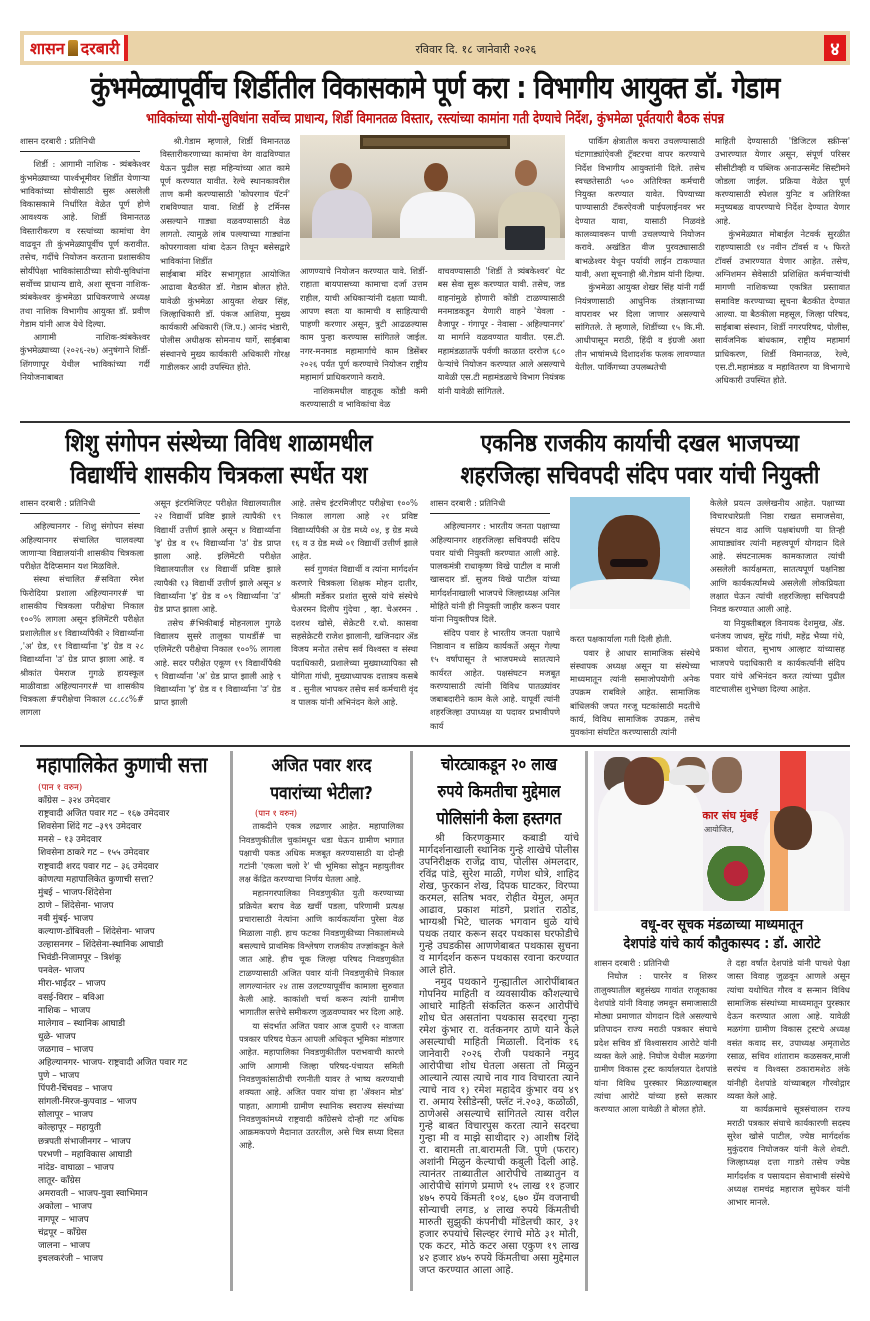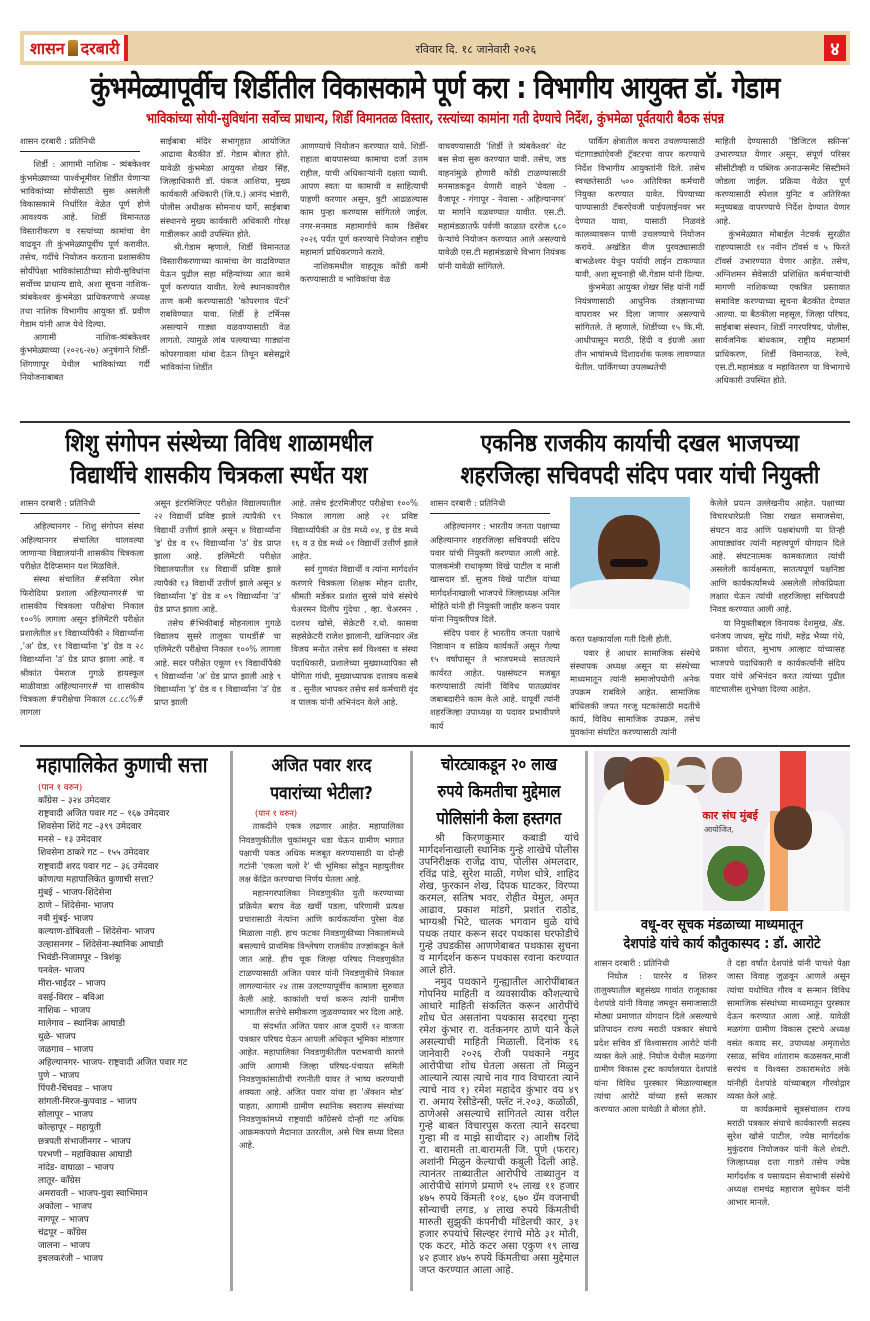--- a/index.html
+++ b/index.html
@@ -46,24 +46,24 @@
   <div class="h1">कुंभमेळ्यापूर्वीच शिर्डीतील विकासकामे पूर्ण करा : विभागीय आयुक्त डॉ. गेडाम</div>
   <div class="sub">भाविकांच्या सोयी-सुविधांना सर्वोच्च प्राधान्य, शिर्डी विमानतळ विस्तार, रस्त्यांच्या कामांना गती देण्याचे निर्देश, कुंभमेळा पूर्वतयारी बैठक संपन्न</div>
 
   <div class="cols" style="margin-top:6px;height:282px">
     <div class="col" style="width:130px">
       <div class="byline">शासन दरबारी : प्रतिनिधी</div>
       <p>शिर्डी : आगामी नाशिक - त्र्यंबकेश्वर कुंभमेळ्याच्या पार्श्वभूमीवर शिर्डीत येणाऱ्या भाविकांच्या सोयीसाठी सुरू असलेली विकासकामे निर्धारित वेळेत पूर्ण होणे आवश्यक आहे. शिर्डी विमानतळ विस्तारीकरण व रस्त्यांच्या कामांचा वेग वाढवून ती कुंभमेळ्यापूर्वीच पूर्ण करावीत. तसेच, गर्दीचे नियोजन करताना प्रशासकीय सोयींपेक्षा भाविकांसाठीच्या सोयी-सुविधांना सर्वोच्च प्राधान्य द्यावे, अशा सूचना नाशिक-त्र्यंबकेश्वर कुंभमेळा प्राधिकरणाचे अध्यक्ष तथा नाशिक विभागीय आयुक्त डॉ. प्रवीण गेडाम यांनी आज येथे दिल्या.</p>
       <p>आगामी नाशिक-त्र्यंबकेश्वर कुंभमेळ्याच्या (२०२६-२७) अनुषंगाने शिर्डी-शिंगणापूर येथील भाविकांच्या गर्दी नियोजनाबाबत</p>
     </div>
     <div class="col" style="width:130px">
+      <p>श्री.गेडाम म्हणाले, शिर्डी विमानतळ विस्तारीकरणाच्या कामांचा वेग वाढविण्यात येऊन पुढील सहा महिन्यांच्या आत कामे पूर्ण करण्यात यावीत. रेल्वे स्थानकावरील ताण कमी करण्यासाठी 'कोपरगाव पॅटर्न' राबविण्यात यावा. शिर्डी हे टर्मिनस असल्याने गाड्या वळवण्यासाठी वेळ लागतो. त्यामुळे लांब पल्ल्याच्या गाड्यांना कोपरगावला थांबा देऊन तिथून बसेसद्वारे भाविकांना शिर्डीत</p>
       <p style="text-indent:0">साईबाबा मंदिर सभागृहात आयोजित आढावा बैठकीत डॉ. गेडाम बोलत होते. यावेळी कुंभमेळा आयुक्त शेखर सिंह, जिल्हाधिकारी डॉ. पंकज आशिया, मुख्य कार्यकारी अधिकारी (जि.प.) आनंद भंडारी, पोलीस अधीक्षक सोमनाथ घार्गे, साईबाबा संस्थानचे मुख्य कार्यकारी अधिकारी गोरक्ष गाडीलकर आदी उपस्थित होते.</p>
-      <p>श्री.गेडाम म्हणाले, शिर्डी विमानतळ विस्तारीकरणाच्या कामांचा वेग वाढविण्यात येऊन पुढील सहा महिन्यांच्या आत कामे पूर्ण करण्यात यावीत. रेल्वे स्थानकावरील ताण कमी करण्यासाठी 'कोपरगाव पॅटर्न' राबविण्यात यावा. शिर्डी हे टर्मिनस असल्याने गाड्या वळवण्यासाठी वेळ लागतो. त्यामुळे लांब पल्ल्याच्या गाड्यांना कोपरगावला थांबा देऊन तिथून बसेसद्वारे भाविकांना शिर्डीत</p>
-    </div>
-    <div style="width:265px;display:flex;">
+    </div>
+    <div style="width:265px;display:flex;flex-direction:column">
       <div class="photo meet">
         <div style="position:absolute;left:60px;top:0;width:150px;height:14px;background:#6f5a3a;border:3px solid #4a3a22"></div>
         <div class="person" style="left:12px;width:60px;height:70px;background:#d7d3dc"></div>
         <div style="position:absolute;left:30px;top:28px;width:22px;height:26px;border-radius:50%;background:#8a5a3c"></div>
         <div class="person" style="left:100px;width:75px;height:68px;background:#f4f4f6"></div>
         <div style="position:absolute;left:124px;top:28px;width:24px;height:28px;border-radius:50%;background:#7a4a2c"></div>
         <div class="person" style="left:198px;width:62px;height:68px;background:#d8d0b8"></div>
         <div style="position:absolute;left:215px;top:25px;width:22px;height:26px;border-radius:50%;background:#9a6a4a"></div>
         <div style="position:absolute;left:0;right:0;bottom:0;height:22px;background:#e6e2d8"></div>
         <div style="position:absolute;left:205px;bottom:10px;width:40px;height:24px;background:#2a2d33;border-radius:2px"></div>

